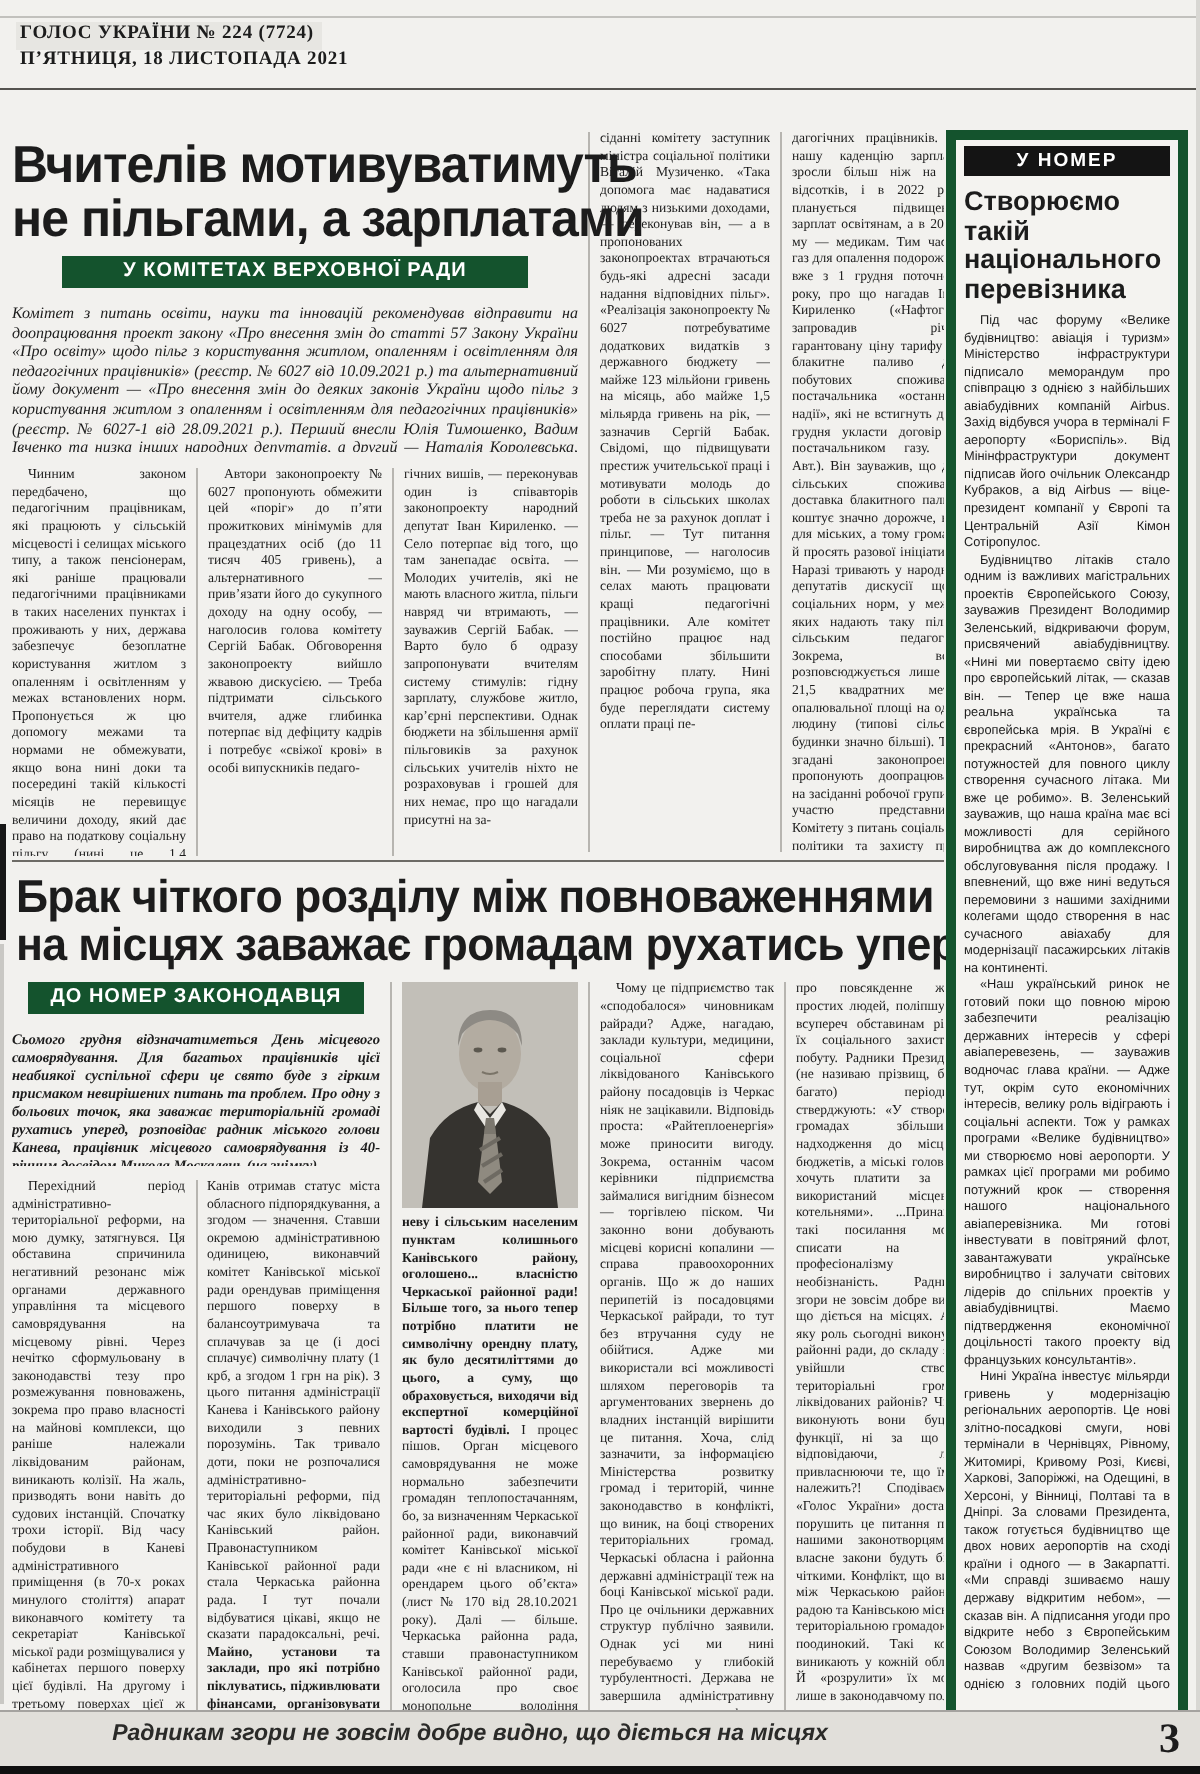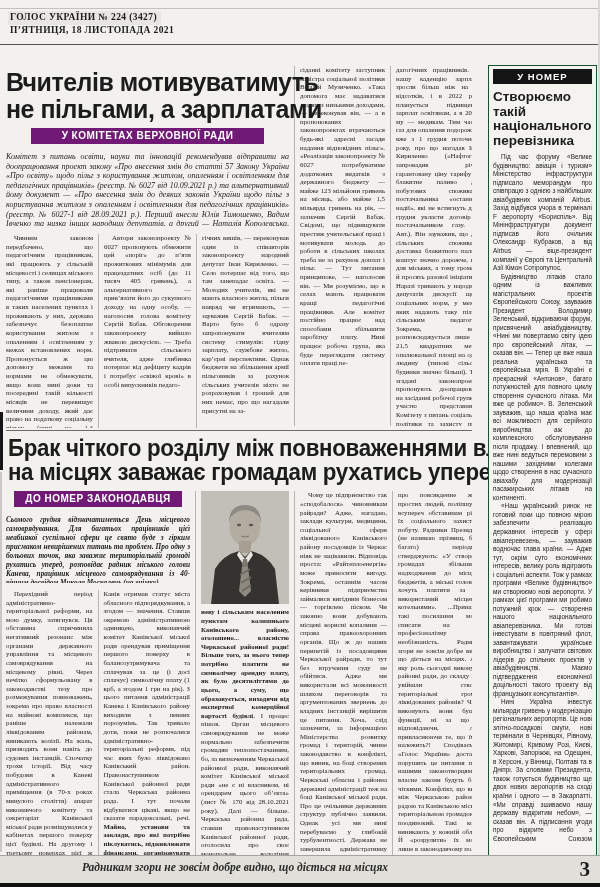--- a/index.html
+++ b/index.html
@@ -16,21 +16,21 @@
                  letter-spacing:1px;margin-top:-4px;}
   .main-rule{position:absolute;top:44px;left:0;width:600px;height:1px;background:#55534f;}
   
   .content{position:absolute;top:64px;left:6px;width:591px;display:flex;}
   .main-col{width:466px;position:relative;}
   
   .a1{display:flex;height:364px;overflow:hidden;}
   .a1-left{width:283px;flex:none;}
   .h1{font-family:"Liberation Sans",sans-serif;font-weight:bold;font-size:26px;line-height:1.02;
       transform:scaleX(.96);transform-origin:left top;white-space:nowrap;padding-top:5px;letter-spacing:-.5px;}
-  .kickerbar{background:#701a75;color:#fff;font-family:"Liberation Sans",sans-serif;font-weight:bold;
+  .kickerbar{background:#14532d;color:#fff;font-family:"Liberation Sans",sans-serif;font-weight:bold;
              font-size:10px;text-align:center;padding:2px 0 3px;letter-spacing:.5px;}
   .kb1{width:233px;margin:6px auto 5px;}
   .lead1{font-style:italic;font-size:8px;line-height:1.2;text-align:justify;height:74px;overflow:hidden;}
   .lead1 .lead-strong{font-weight:normal;}
   .cols{display:flex;}
   .ncol{font-size:6.8px;line-height:1.27;text-align:justify;overflow:hidden;}
   .ncol + .ncol{border-left:1px solid #b7b5b0;padding-left:5px;margin-left:5px;}
   .a1-left-cols{height:198px;margin-top:4px;}
   .a1-left-cols .ncol{width:88px;}
   .a1-right{flex:1;display:flex;border-left:1px solid #b7b5b0;margin-left:5px;padding-left:5px;height:360px;margin-top:2px;}
@@ -48,49 +48,49 @@
   .a2-lead-cols{display:flex;height:305px;margin-top:6px;}
   .a2-lead-cols .ncol{width:87px;height:100%;}
   .a2-col3{width:88px;flex:none;border-left:1px solid #b7b5b0;margin-left:5px;padding-left:5px;}
   .photo{width:88px;height:113px;display:block;background:#c9c6c0;}
   .a2-col3 .ncol{width:88px;height:272px;margin-top:4px;}
   .a2-col45{width:87px;flex:none;border-left:1px solid #b7b5b0;margin-left:5px;padding-left:5px;height:100%;}
   .bold-run{font-weight:bold;}
   .byline2{font-weight:bold;font-size:6.8px;text-align:right;line-height:1.3;margin-top:3px;}
   .byline2 .soft{font-weight:normal;font-style:italic;}
   
-  .sidebar{width:121px;margin-left:16px;margin-top:1px;border:1px solid #14532d;height:816px;
+  .sidebar{width:121px;margin-left:1px;margin-top:1px;border:5px solid #14532d;height:816px;
            background:#f4f3f0;padding:3px 4px;box-sizing:border-box;position:relative;
            font-family:"Liberation Sans",sans-serif;}
   .sb-kicker{background:#141414;color:#fff;font-weight:bold;font-size:9.5px;text-align:center;
              padding:2px 0;letter-spacing:1px;}
   .sb-headline{font-weight:bold;font-size:13.5px;line-height:1.08;margin:6px 0 5px;}
   .sb-body{font-size:6.4px;line-height:1.33;text-align:justify;height:688px;overflow:hidden;}
   .sb-body p{margin:0;text-indent:8px;}
   
   .footer-strip{position:absolute;left:0;right:0;bottom:4px;height:27px;background:#e1dfda;
                 border-top:1px solid #a5a3a0;}
   .footer-caption{position:absolute;left:0;width:470px;top:5px;text-align:center;
-                  font-family:Liberation Serif, serif;font-style:italic;font-weight:bold;font-size:11.5px;color:#2a2a28;}
+                  font-family:Liberation Sans, sans-serif;font-style:italic;font-weight:bold;font-size:11.5px;color:#2a2a28;}
   .page-number{position:absolute;right:10px;top:1px;font-family:"Liberation Serif",serif;
                font-weight:bold;font-size:21px;}
   .bottom-edge{position:absolute;bottom:0;left:0;right:0;height:4px;background:#101010;}
   .edge-mark{position:absolute;left:0;top:412px;width:3px;height:58px;background:#161616;}
   .edge-faint{position:absolute;left:0;top:472px;width:2px;height:380px;background:#c9c8c4;}
   .right-edge{position:absolute;right:0;top:0;width:2px;height:887px;background:#d8d7d3;}
 </style>
 </head>
 <body>
 
 <div class="page">
   <div class="top-hairline"></div>
 
   <div class="header">
     <div class="masthead">
-      <div class="m1">ГОЛОС УКРАЇНИ № 224 (3427)</div>
+      <div class="m1">ГОЛОС УКРАЇНИ № 224 (7724)</div>
       <div class="m2">П’ЯТНИЦЯ, 18 ЛИСТОПАДА 2021</div>
     </div>
   </div>
   <div class="main-rule"></div>
 
   <div class="content">
     <div class="main-col">
 
       <section class="a1">
         <div class="a1-left">

